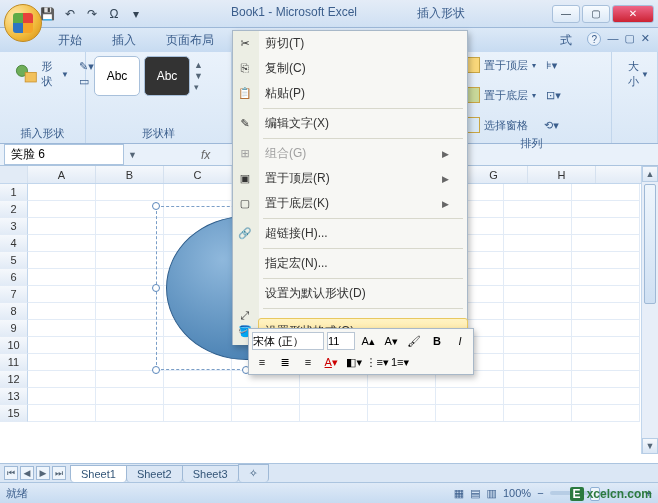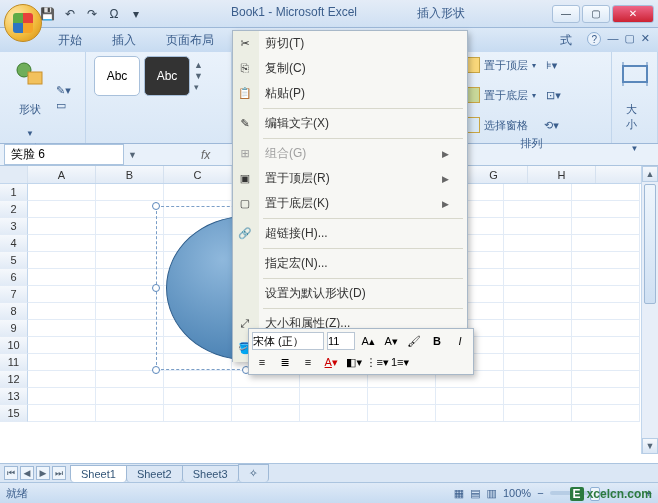--- a/index.html
+++ b/index.html
@@ -23,21 +23,21 @@
 .tabs-row { height: 24px; background: linear-gradient(#dce9f7,#c7dbf1); display: flex; padding-left: 52px; gap: 18px; font-size: 12px; color: #3b5e8c; position: relative; }
 .tab { padding: 4px 6px; cursor: default; }
 .tabs-help { position: absolute; right: 8px; top: 4px; display: flex; gap: 6px; font-size: 11px; color: #3b5e8c; }
 .help-btn { width: 14px; height: 14px; border: 1px solid #8fb0d4; border-radius: 50%; display: flex; align-items: center; justify-content: center; font-size: 10px; background:#eaf2fb; }
 
 
 .ribbon { height: 92px; background: linear-gradient(#eaf2fb,#d9e7f6); border-bottom: 1px solid #9db8d8; display: flex; }
 .rgroup { border-right: 1px solid #c2d6ec; padding: 4px 8px 2px; display: flex; flex-direction: column; justify-content: space-between; }
 .rgroup-label { font-size: 11px; color: #3b5e8c; text-align: center; padding-top: 2px; }
 .rgroup-body { display: flex; gap: 4px; align-items: center; }
-.big-btn { display: flex; flex-direction: column; align-items: center; gap: 12px; font-size: 11px; color: #3b5e8c; padding: 2px 6px; }
+.big-btn { display: flex; align-items: center; gap: 2px; font-size: 11px; color: #3b5e8c; padding: 2px 6px; }
 .big-btn .ic { width: 32px; height: 32px; }
 .shape-sample { width: 46px; height: 40px; border: 1px solid #a8c0db; border-radius: 5px; background: #fff; display: flex; align-items: center; justify-content: center; font-size: 12px; }
 .shape-sample.dark { background: #333; color: #fff; }
 .arr-col { display: flex; flex-direction: column; gap: 12px; font-size: 11px; color: #3b5e8c; }
 .arr-item { display: flex; align-items: center; gap: 4px; padding: 1px 4px; }
 .arr-ic { width: 16px; height: 16px; background: #f9d77a; border: 1px solid #c9a543; }
 
 
 .fxrow { height: 22px; background: #e9f1fa; border-bottom: 1px solid #abc4df; display: flex; align-items: center; font-size: 12px; }
 .namebox { width: 120px; border: 1px solid #abc4df; background: #fff; padding: 1px 6px; margin: 0 4px; }
@@ -161,20 +161,21 @@
         </div>
       <div class="shape-sample dark">
           <span>Abc</span>
         </div>
       <div style="display:flex;flex-direction:column;gap:1px;font-size:9px;color:#567">
         <span>▲</span>
         <span>▼</span>
         <span>▾</span>
       </div>
     </div>
+    <div class="rgroup-label">形状样</div>
   </div>
   <div style="flex:1"></div>
   <div class="rgroup" style="width:160px">
     <div class="arr-col">
       <div class="arr-item">
           <span class="arr-ic"></span>
           <span>置于顶层</span>
           <span style="font-size:8px">▾</span> 
           <span style="margin-left:6px">⊧▾</span>
         </div>
@@ -457,21 +458,20 @@
     <div class="ctx-item">
         <span>指定宏(N)...</span>
       </div>
     <div class="ctx-sep"></div>
     <div class="ctx-item">
         <span>设置为默认形状(D)</span>
       </div>
     <div class="ctx-sep"></div>
     <div class="ctx-item">
         <span class="ctx-icon">⤢</span>
-        <span>大小和属性(Z)...</span>
       </div>
     <div class="ctx-item hover">
         <span class="ctx-icon">🪣</span>
         <span>设置形状格式(O)...</span>
       </div>
   </div>
 </div>
 
 <div class="mini">
   <input style="width: 72px;" value="宋体 (正）">

